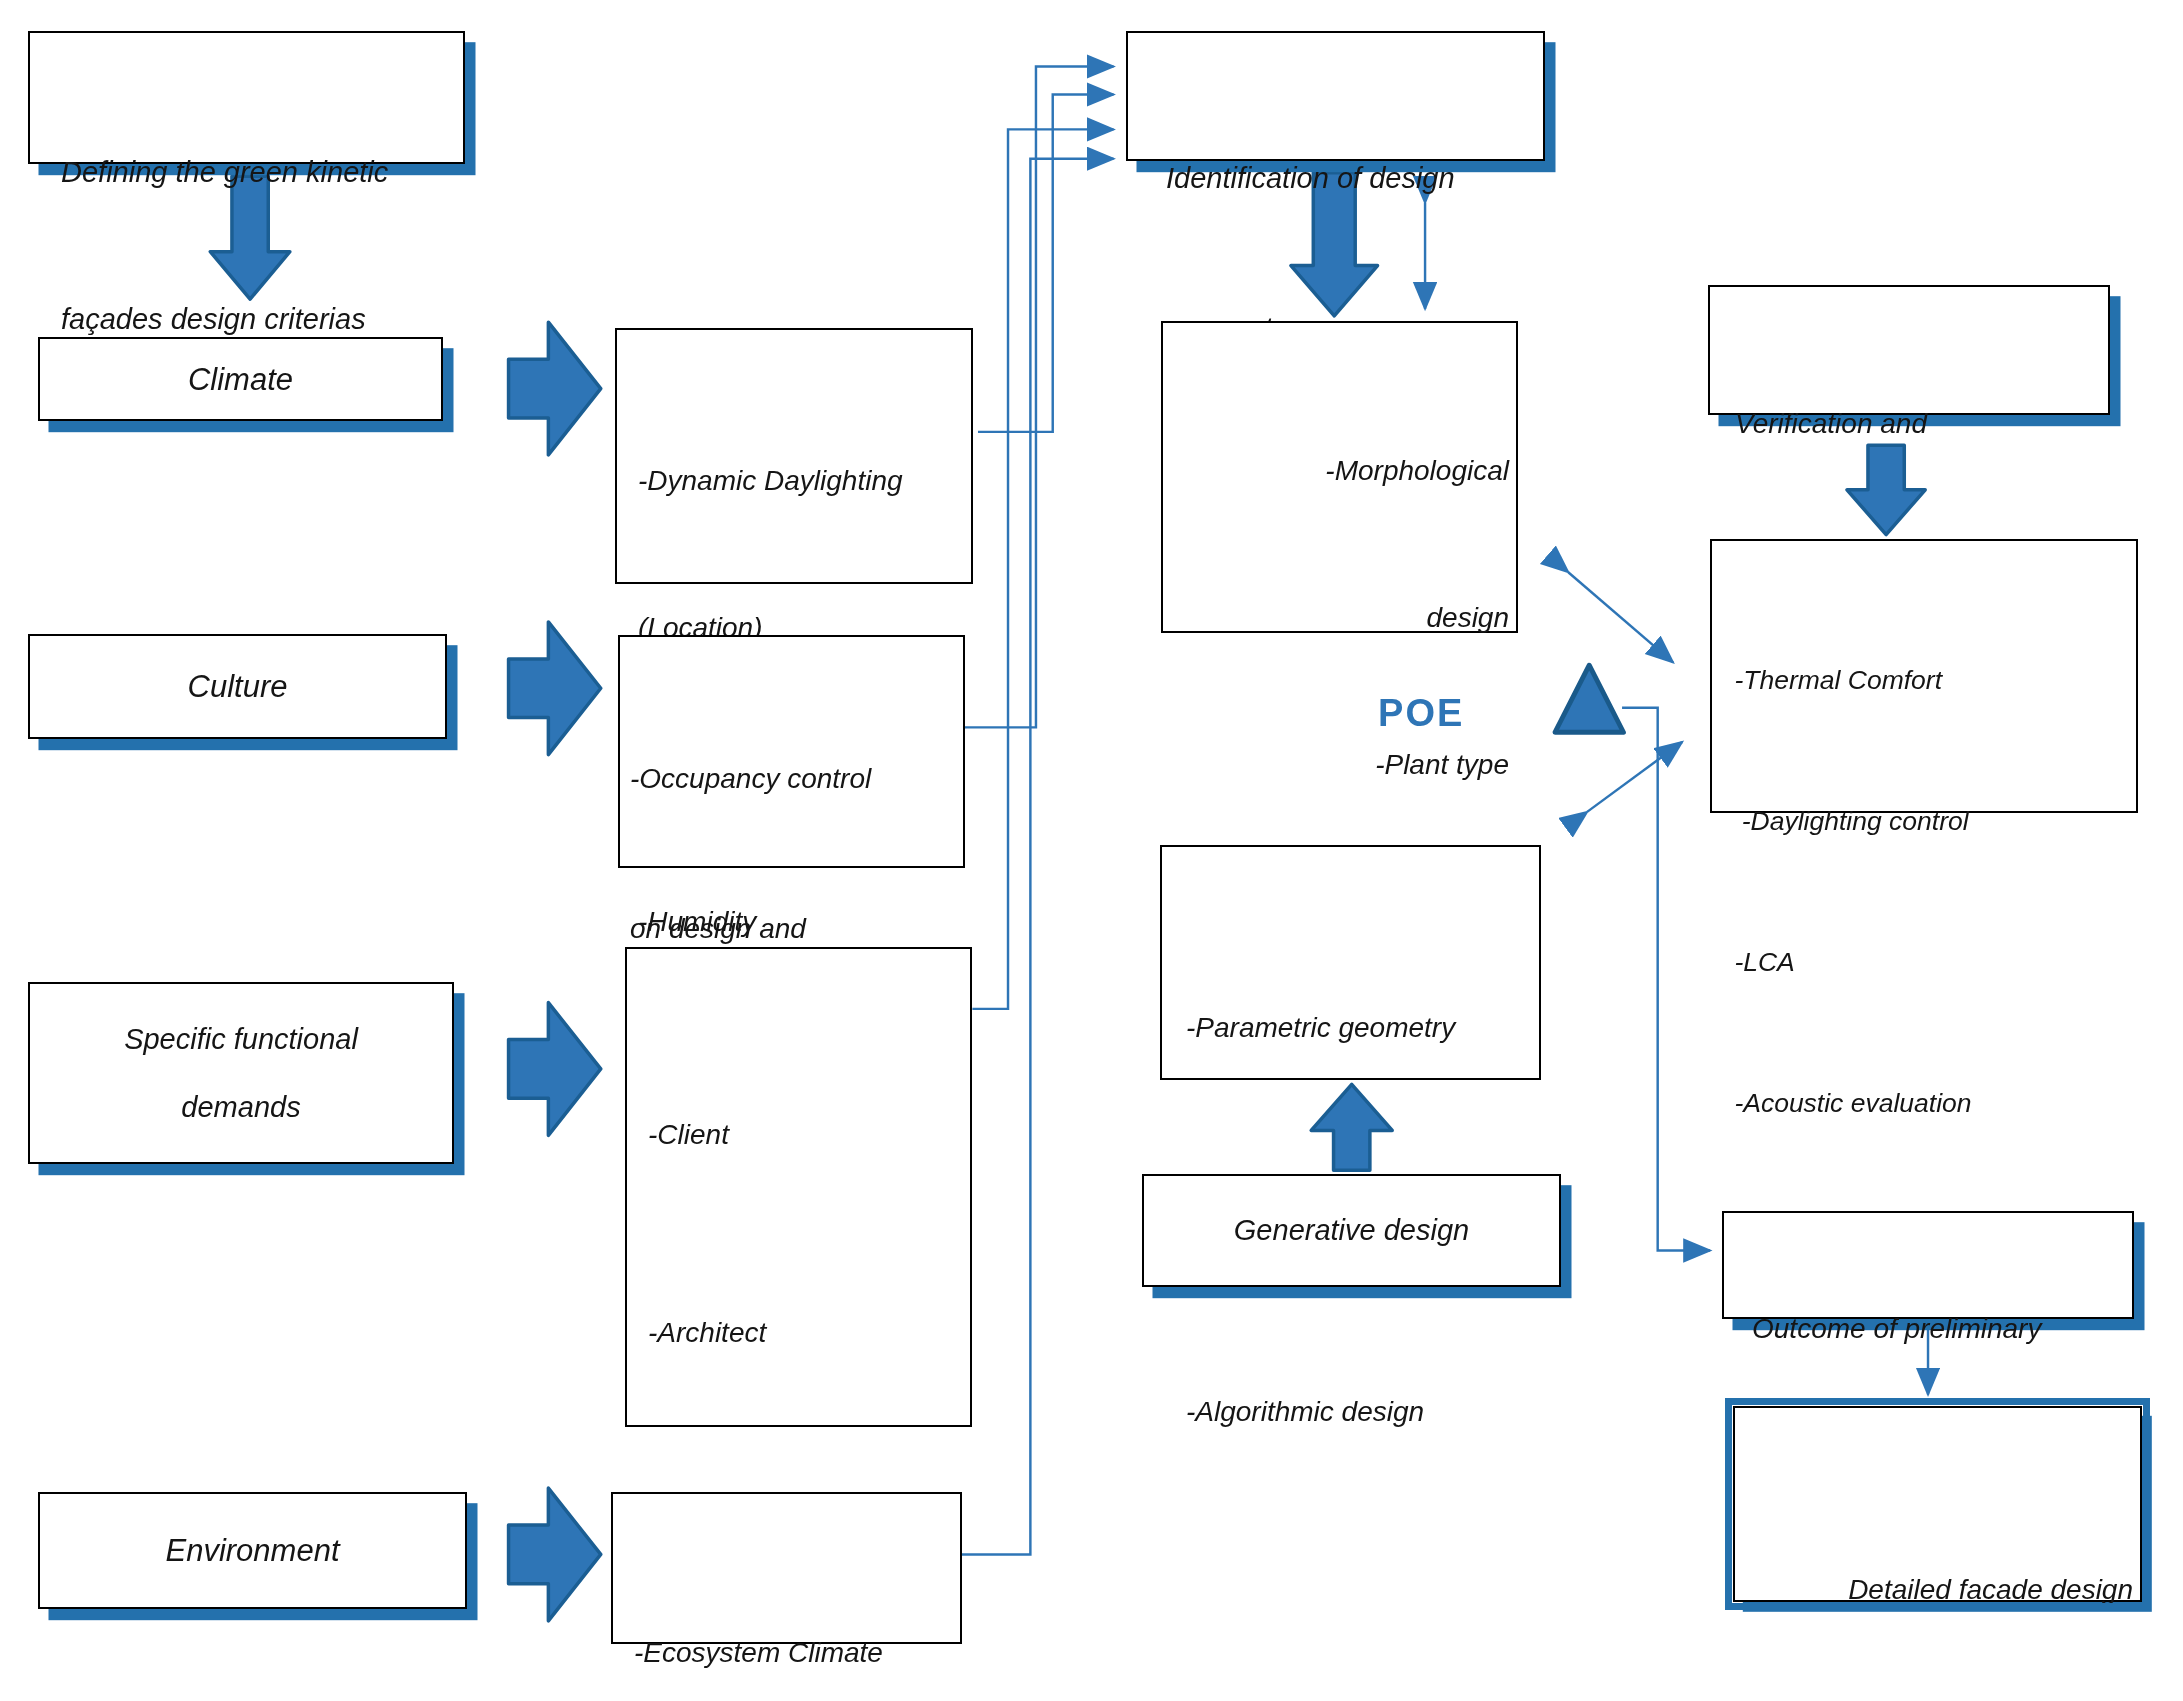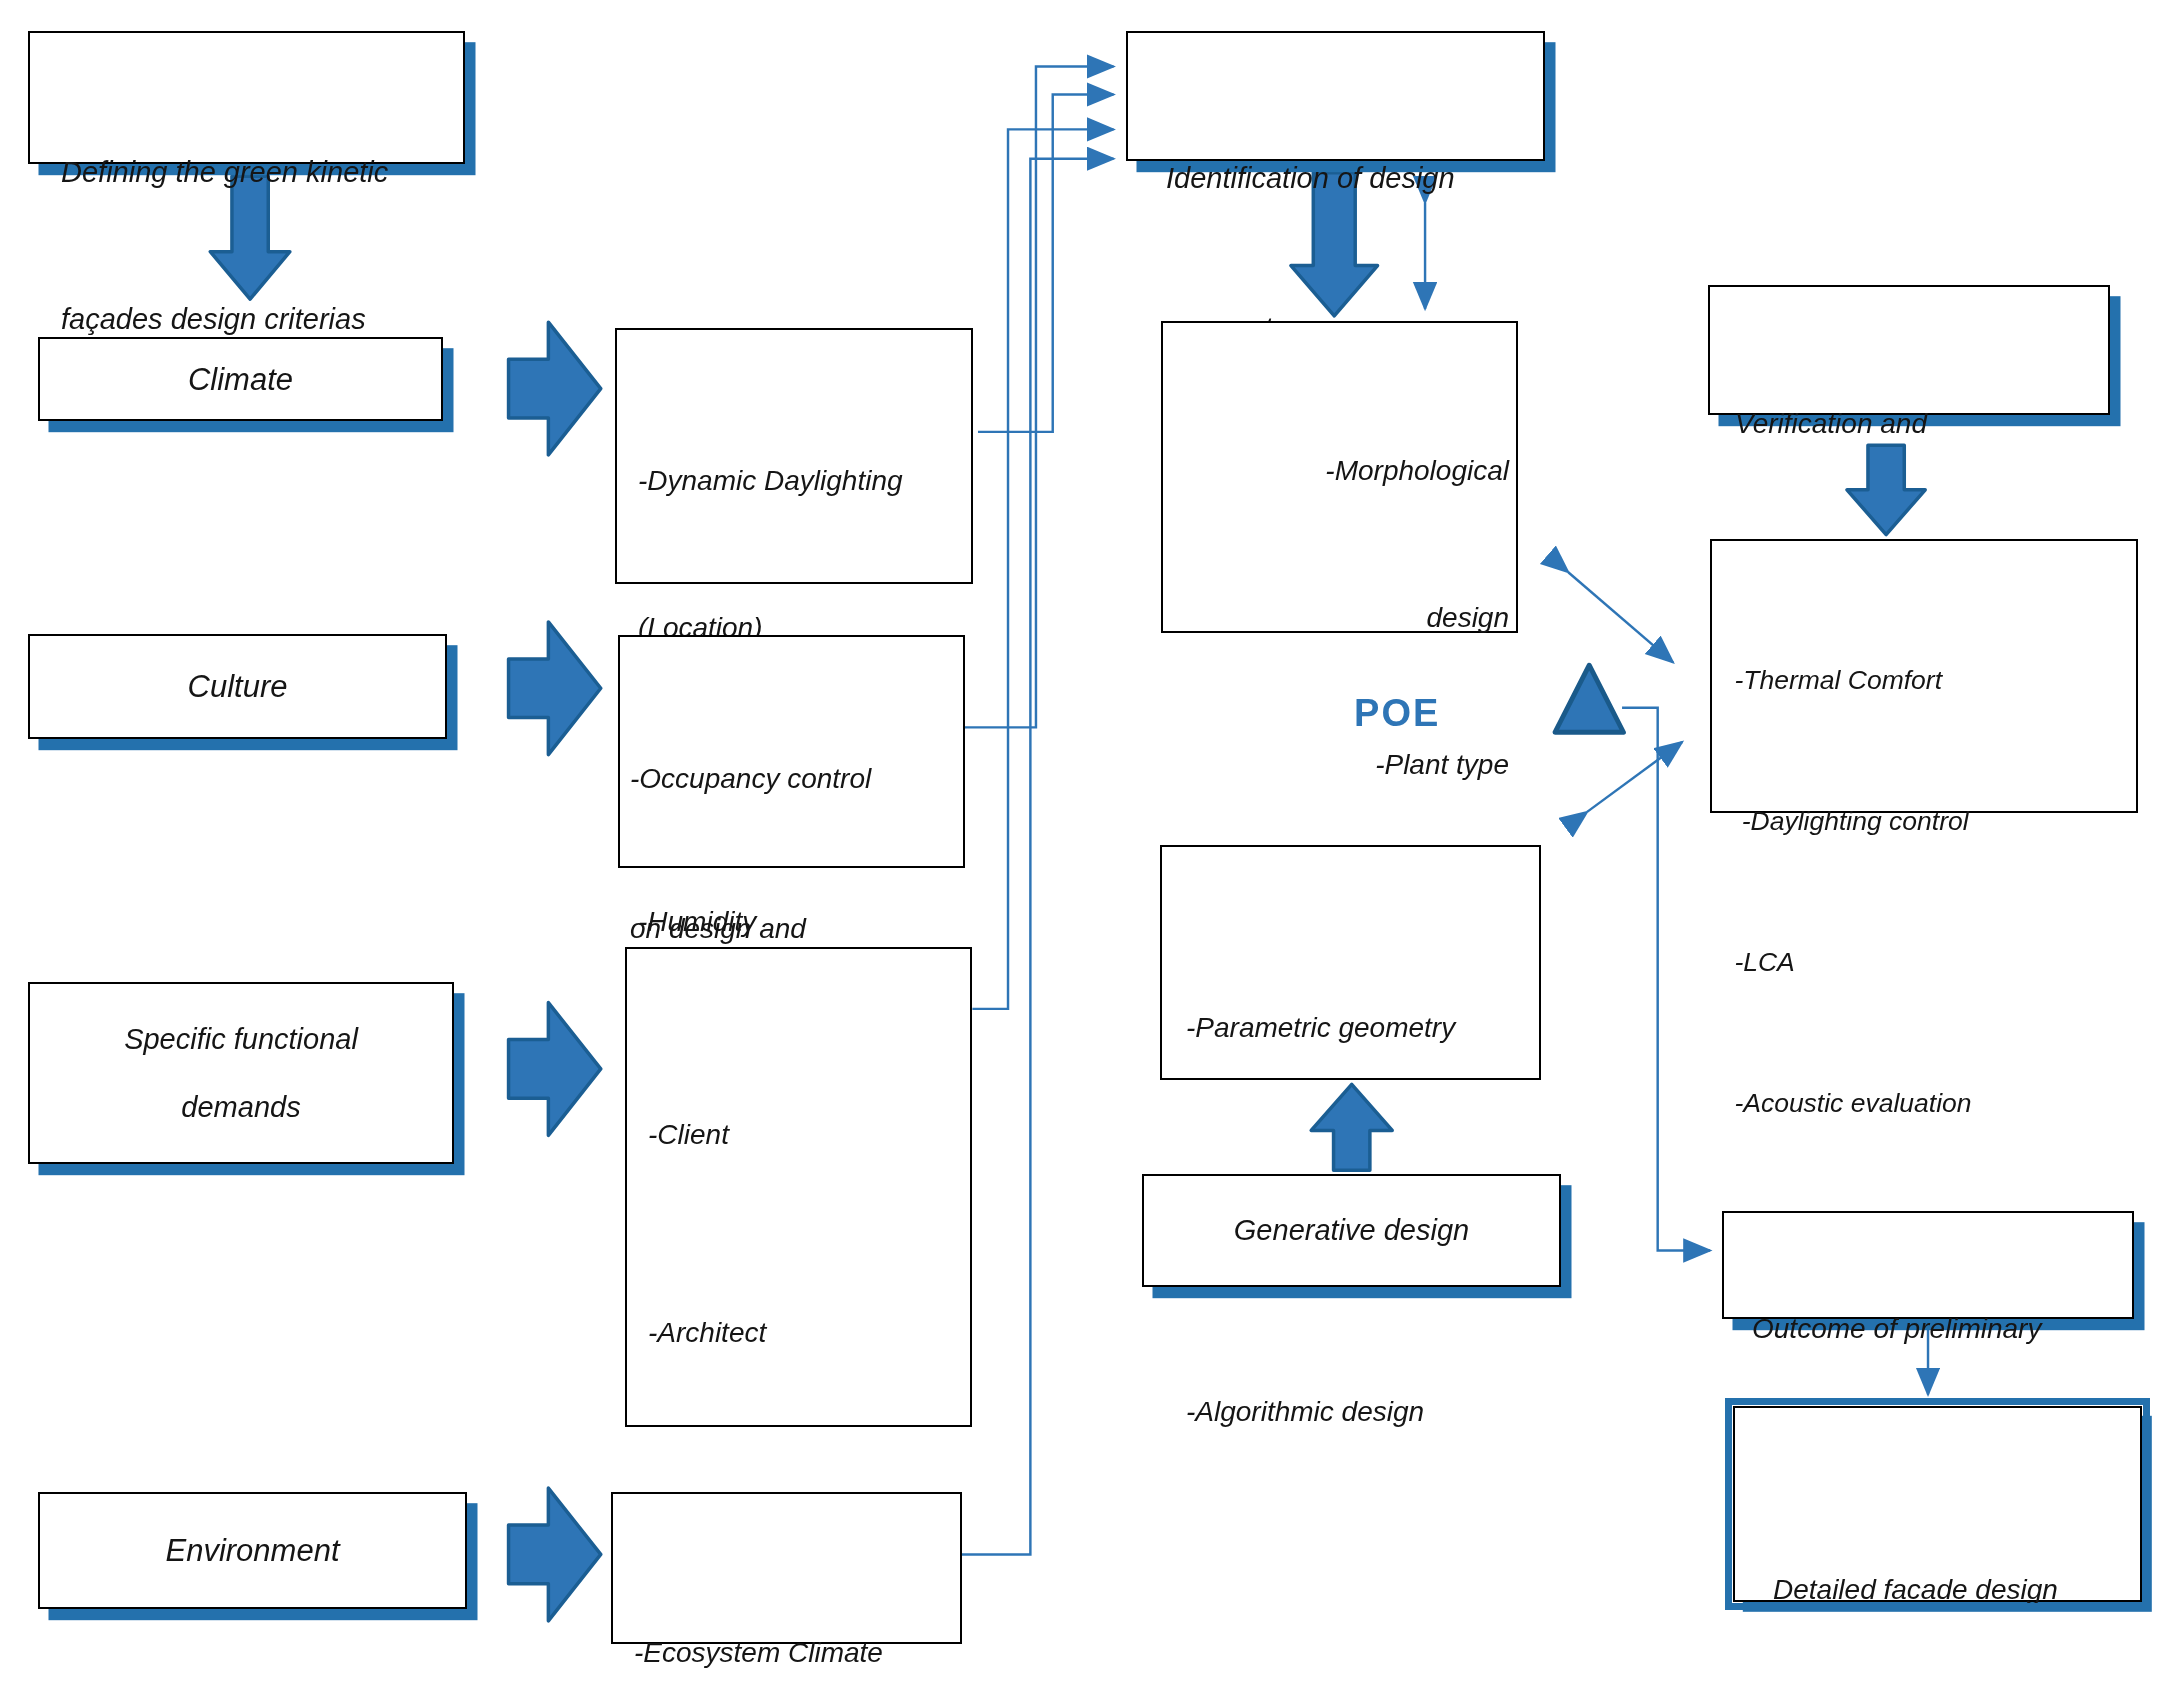--- a/index.html
+++ b/index.html
@@ -9,21 +9,21 @@
   }
   #wires{position:absolute;left:0;top:0;width:2183px;height:1702px;}
   .box{
     position:absolute;background:#ffffff;border:2.8px solid #000;box-sizing:border-box;
     font-size:28px;line-height:49px;white-space:pre;
   }
   .shadowed{box-shadow:10.5px 11.2px 0 0 #2471ad;}
   .center{display:flex;flex-direction:column;align-items:center;justify-content:center;text-align:center;}
   .line{white-space:pre;font-style:italic;}
   .poe{
-    position:absolute;color:#2e75b6;font-size:38px;font-weight:600;letter-spacing:2.1px;
+    position:absolute;color:#2e75b6;font-size:38px;font-weight:600;letter-spacing:2.1px;margin-left:24px;
   }
 </style>
 </head>
 <body>
 
 <div id="stage">
 
   <svg id="wires" viewBox="0 0 3125 2436" xmlns="http://www.w3.org/2000/svg">
     <defs>
       <marker id="ah" markerUnits="strokeWidth" markerWidth="13" markerHeight="11" refX="11" refY="5" orient="auto">
@@ -143,18 +143,18 @@
     <div class="line">-LCA</div>
     <div class="line">-Acoustic evaluation</div>
     <div class="line">-Air cleaning capasity etc.</div>
   </div>
 
   <div class="box shadowed" style="left:1722px;top:1211px;width:412px;height:108px;padding:11.2px 7px 0 28px;line-height:42px;">
     <div class="line">Outcome of preliminary</div>
     <div class="line">phase</div>
   </div>
 
-  <div class="box" style="left:1733px;top:1406px;width:409px;height:196px;padding:59px 7px 0 38px;outline:7px solid #2471ad;outline-offset:1.4px;box-shadow:9.8px 9.8px 0 0 #2471ad;">
+  <div class="box" style="left:1733px;top:1406px;width:409px;height:196px;padding:59px 7px 0 38px;outline:7px solid #2471ad;outline-offset:1.4px;box-shadow:9.8px 9.8px 0 0 #2471ad;text-align:right;">
     <div class="line">Detailed facade design</div>
   </div>
 
 </div>
 
 
 </body></html>

